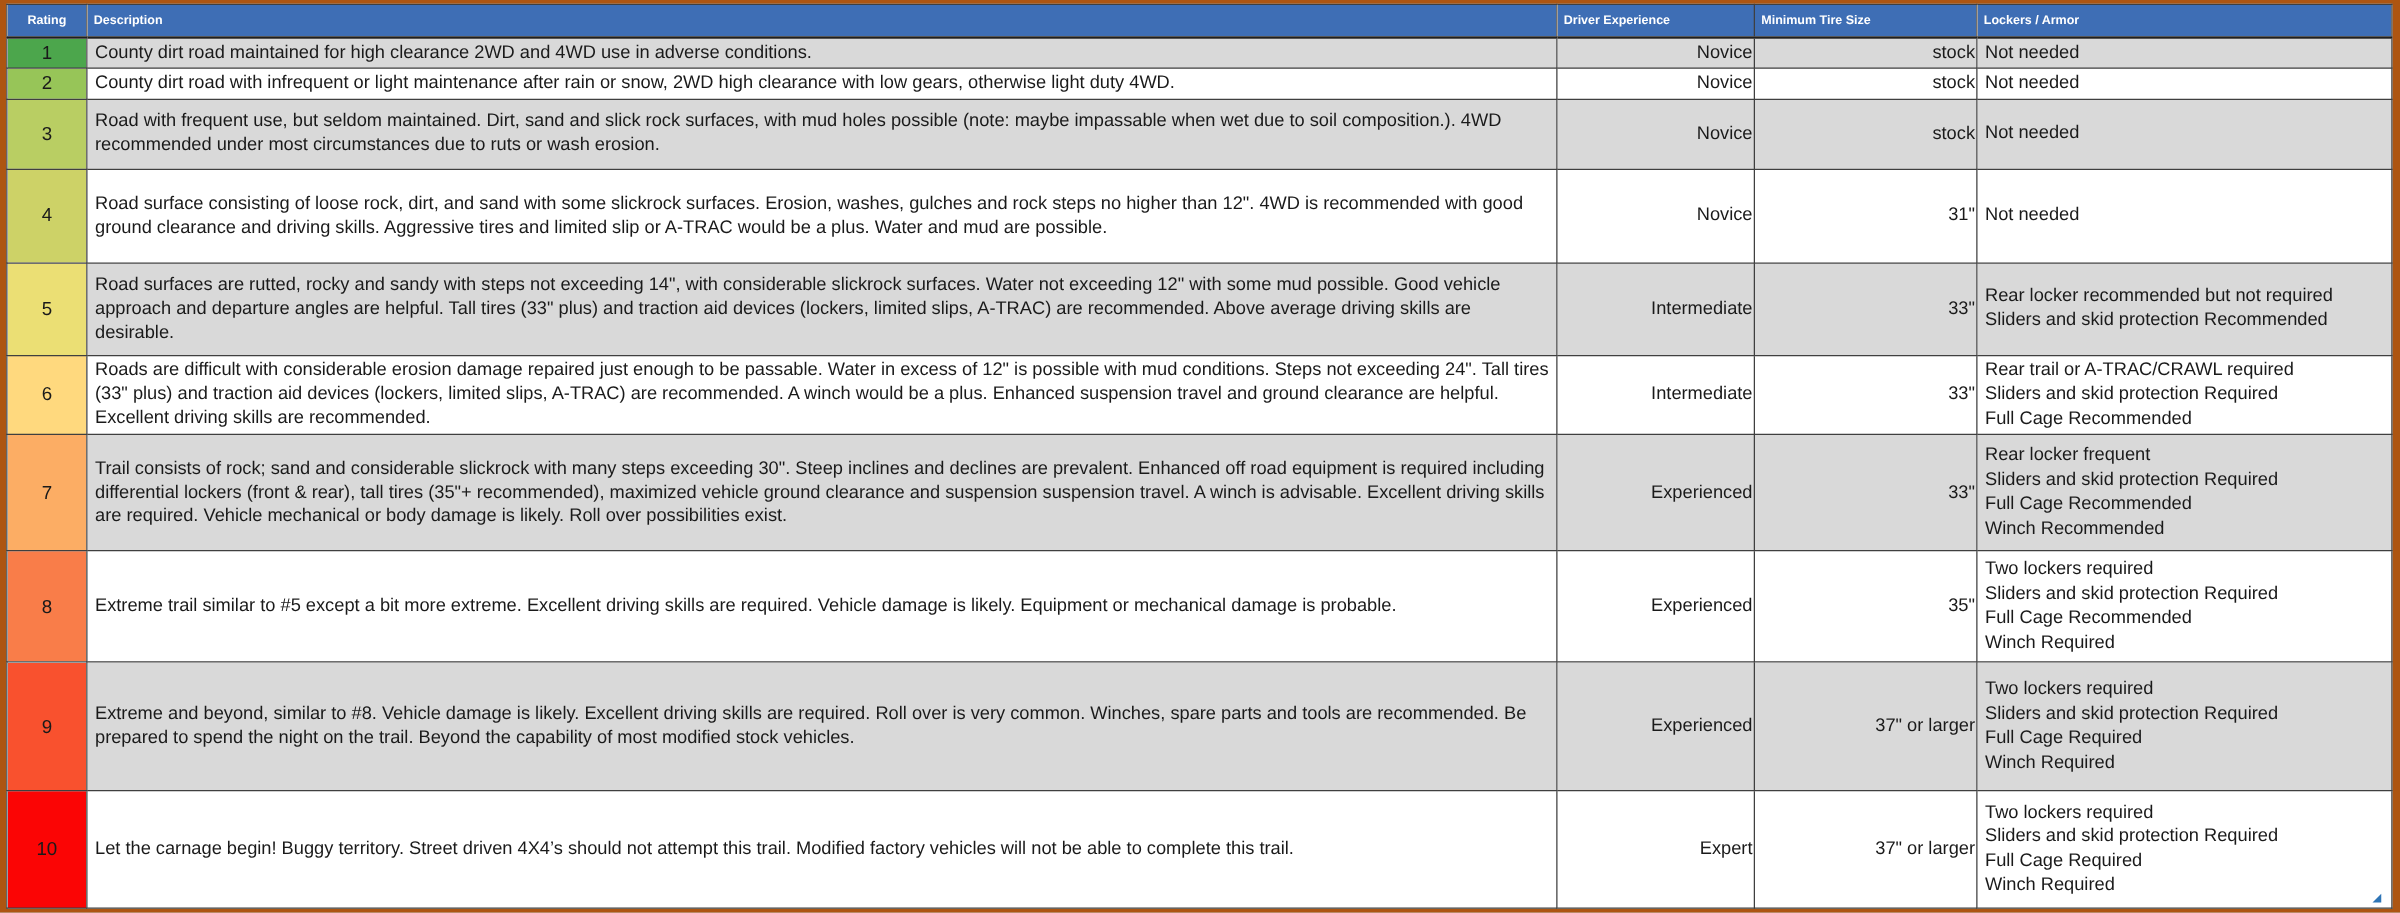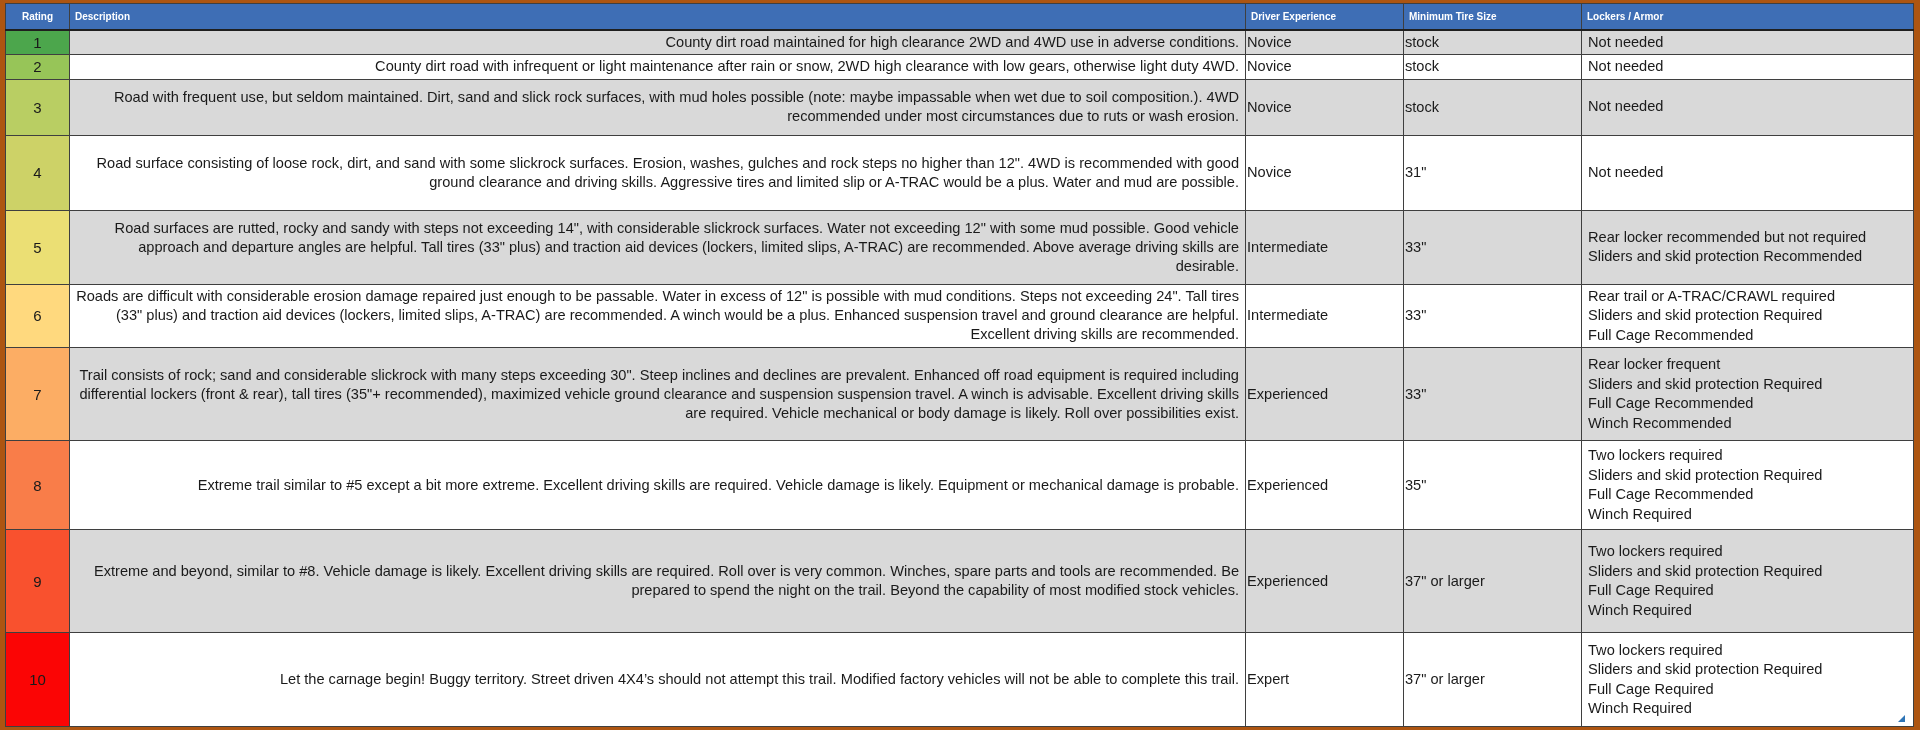--- a/index.html
+++ b/index.html
@@ -17,22 +17,22 @@
   table.grid{border-collapse:collapse;width:100%;table-layout:fixed;}
   th,td{border:1px solid var(--grid-line,#3f3f3f);box-sizing:border-box;vertical-align:middle;overflow:hidden;}
   thead th{
     background:var(--header-bg,#3e6eb5);color:var(--header-text,#fff);
     font-size:10px;font-weight:bold;text-align:left;
     padding:1px 5px;height:26px;border-bottom:2px solid #1f1f1f;
   }
   thead th.col-rating{text-align:center;padding:1px 2px;}
   td{font-size:14.6px;color:var(--body-text,#1a1a1a);line-height:19px;}
   td.col-rating{text-align:center;font-size:15px;}
-  td.col-desc{padding:2px 6px;text-align:right;}
-  td.col-exp,td.col-tire{text-align:left;}
+  td.col-desc{padding:2px 6px;}
+  td.col-exp,td.col-tire{text-align:right;}
   td.col-lock{padding:2px 6px;line-height:19.5px;margin-top:31px;}
   
   #rows tr:nth-child(1) td{height:21px;}
   #rows tr:nth-child(2) td{height:21px;}
   #rows tr:nth-child(3) td{height:56px;}
   #rows tr:nth-child(4) td{height:75px;}
   #rows tr:nth-child(5) td{height:74px;}
   #rows tr:nth-child(6) td{height:57px;}
   #rows tr:nth-child(7) td{height:93px;}
   #rows tr:nth-child(8) td{height:89px;}

